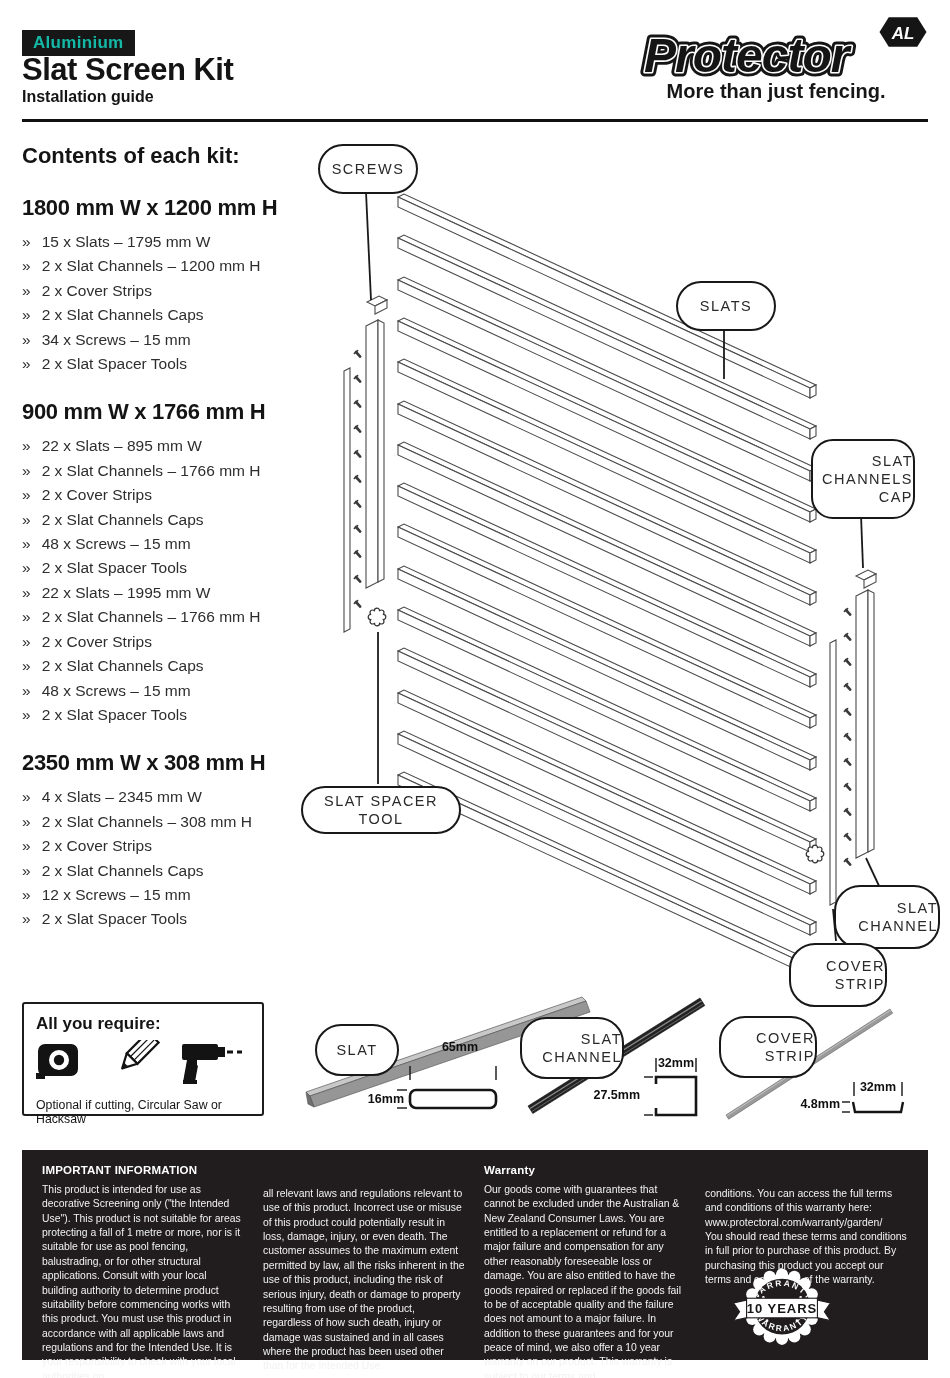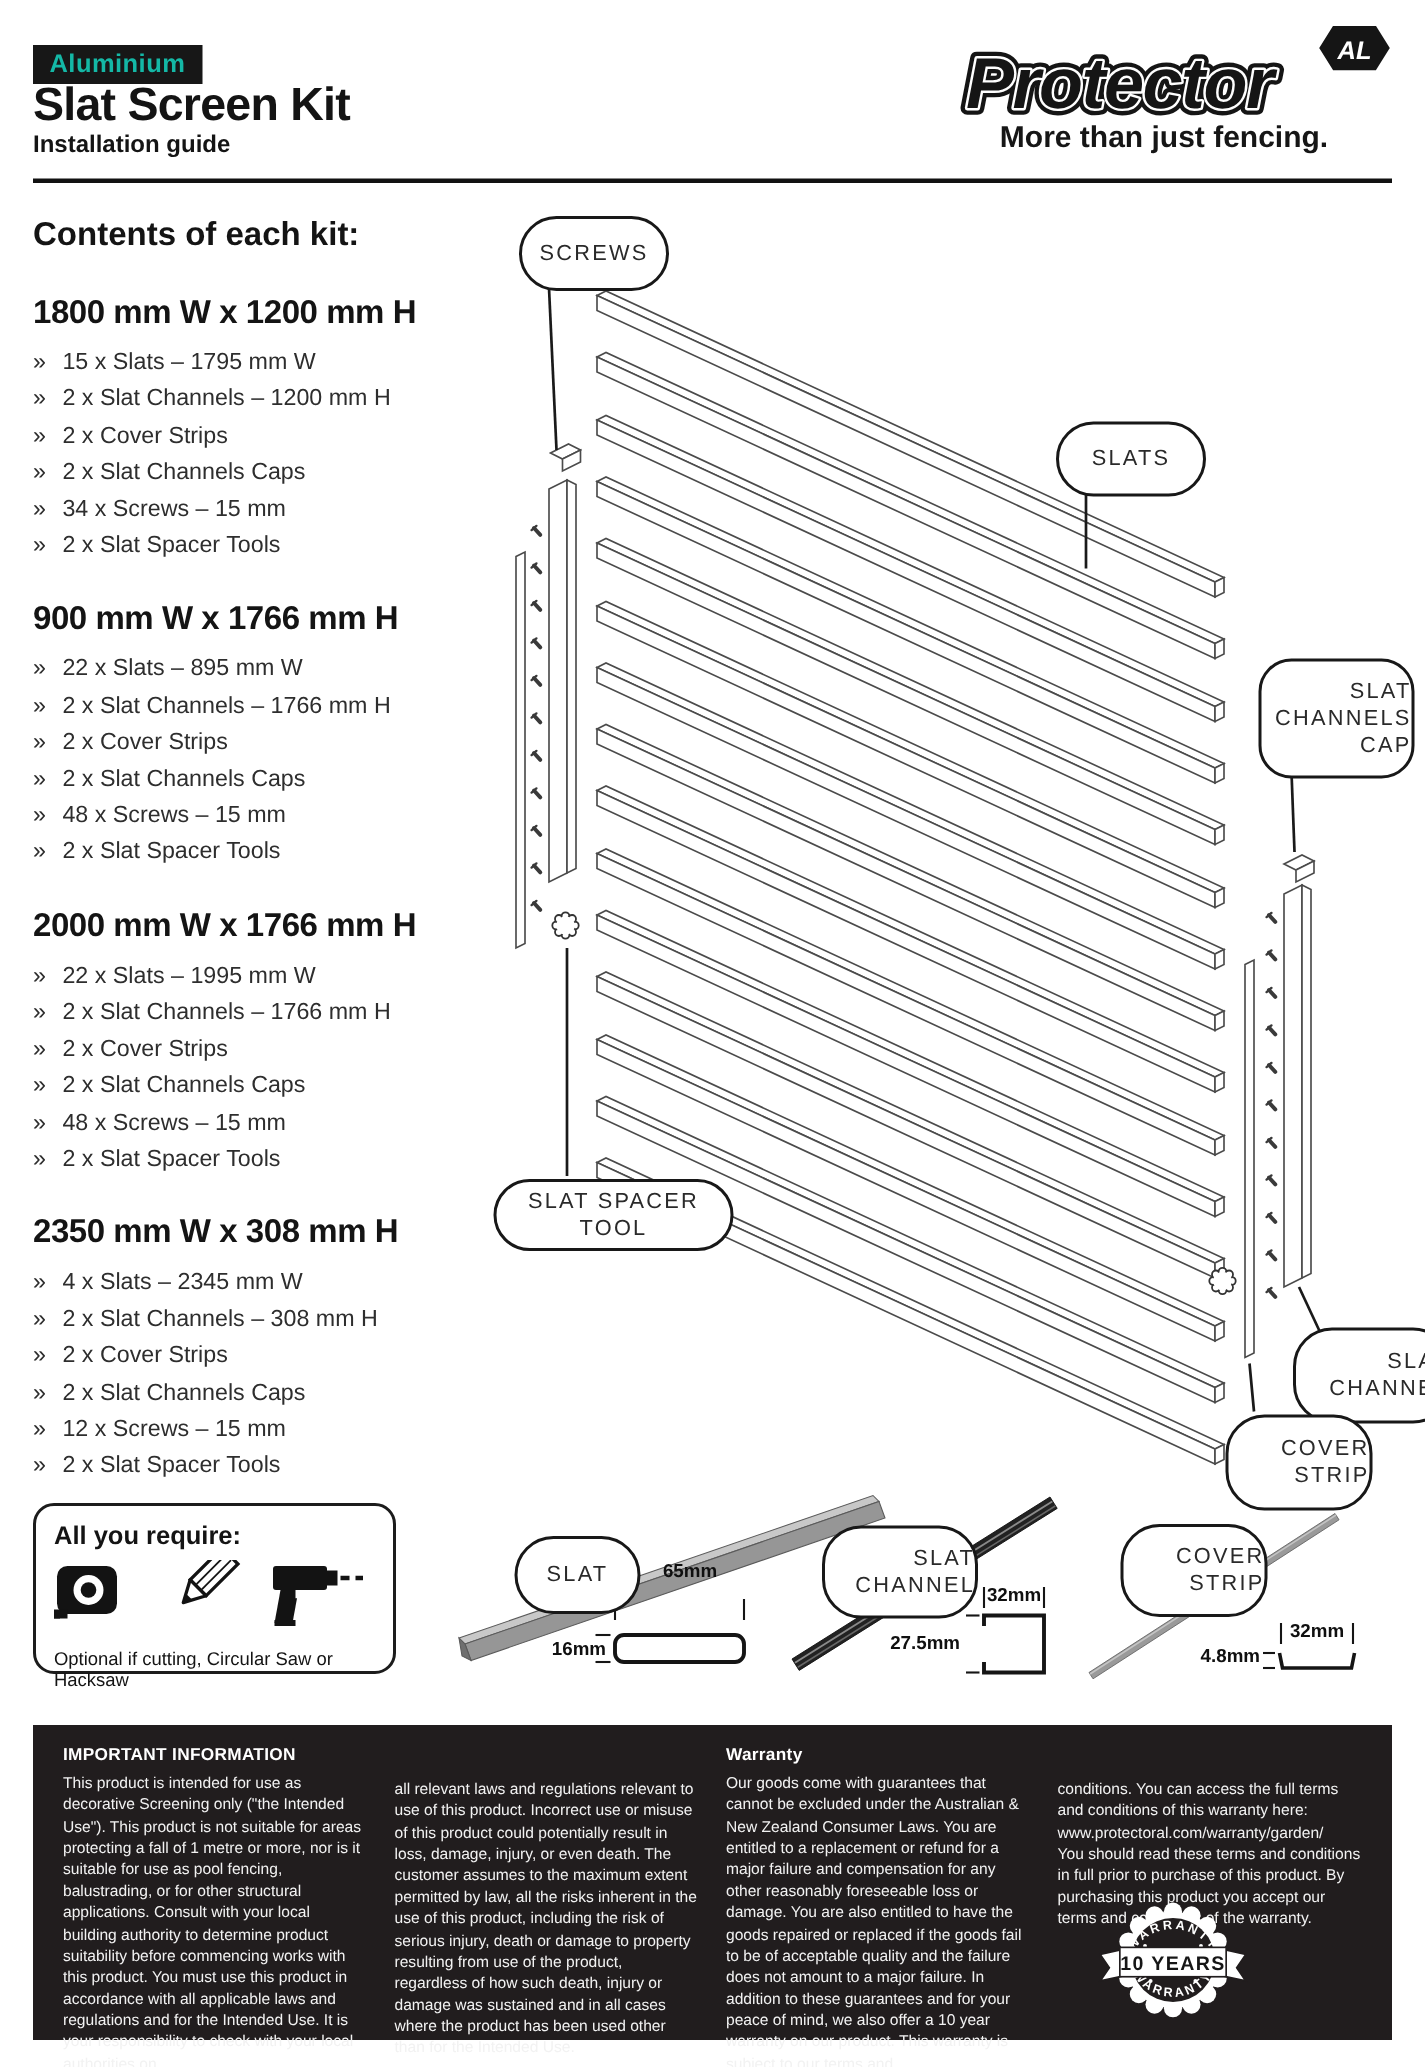--- a/index.html
+++ b/index.html
@@ -17,28 +17,28 @@
   .contents h2{font-size:22px;font-weight:bold;margin:0 0 26px 0;color:#141414;}
   .kit h3{font-size:22px;font-weight:bold;margin:23px 0 9px 0;color:#141414;letter-spacing:-.3px;}
   .kit ul{list-style:none;margin:0;padding:0;}
   .kit li{display:flex;gap:11px;font-size:15.5px;line-height:24.4px;color:#2e2e2e;}
   .kit li .b{color:#2e2e2e;}
   
   .diagram-svg{position:absolute;left:290px;top:130px;z-index:1;}
   .bottom-svg{position:absolute;left:0;top:990px;z-index:1;}
   .callout{position:absolute;background:#fff;border:2.5px solid #181818;display:flex;
            align-items:center;justify-content:center;text-align:center;
-           font-size:14.5px;letter-spacing:1.5px;color:#2a2a2a;line-height:1.25;z-index:5;margin-left:28px;}
+           font-size:14.5px;letter-spacing:1.5px;color:#2a2a2a;line-height:1.25;z-index:5;}
   .pill{border-radius:999px;}
   .rr{border-radius:22px;text-align:right;}
   .dim{position:absolute;font-size:12.5px;font-weight:bold;color:#101010;z-index:6;}
   .tc{text-align:center;} .tr{text-align:right;}
   
   .require{position:absolute;left:22px;top:1002px;width:242px;height:114px;
-           border:2.5px solid #1c1c1c;border-radius:14px;padding:10px 12px;box-sizing:border-box;}
+           border:2.5px solid #1c1c1c;border-radius:3px;padding:10px 12px;box-sizing:border-box;}
   .require h3{margin:0 0 6px 0;font-size:17px;font-weight:bold;color:#141414;}
   .require .note{font-size:12.3px;color:#141414;margin-top:4px;}
   
   .footer{position:absolute;left:22px;top:1150px;width:906px;height:210px;background:#211d1e;
           color:#fff;box-sizing:border-box;padding:14px 20px;display:flex;gap:18px;}
   .fcol{flex:1;min-width:0;}
   .fcol h4{margin:0 0 7px 0;font-size:11.5px;font-weight:bold;letter-spacing:.2px;}
   .fcol p{margin:0;font-size:10.4px;line-height:1.38;color:#f2f2f2;}
   .fcol.cont{padding-top:23px;}
   .prewrap{white-space:pre-line;}
@@ -122,21 +122,20 @@
             <span>48 x Screws – 15 mm</span>
           </li>
         <li>
             <span class="b">»</span>
             <span>2 x Slat Spacer Tools</span>
           </li>
       </ul>
     </div>
 
     <div class="kit">
-      <h3>2000 mm W x 1766 mm H</h3>
       <ul>
         <li>
             <span class="b">»</span>
             <span>22 x Slats – 1995 mm W</span>
           </li>
         <li>
             <span class="b">»</span>
             <span>2 x Slat Channels – 1766 mm H</span>
           </li>
         <li>

